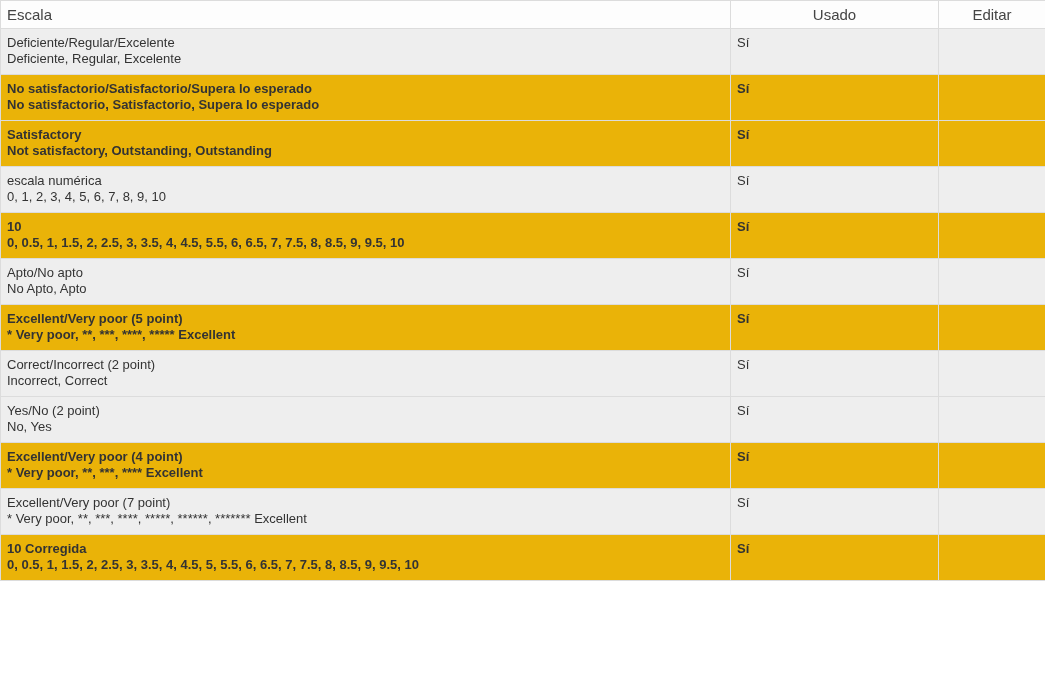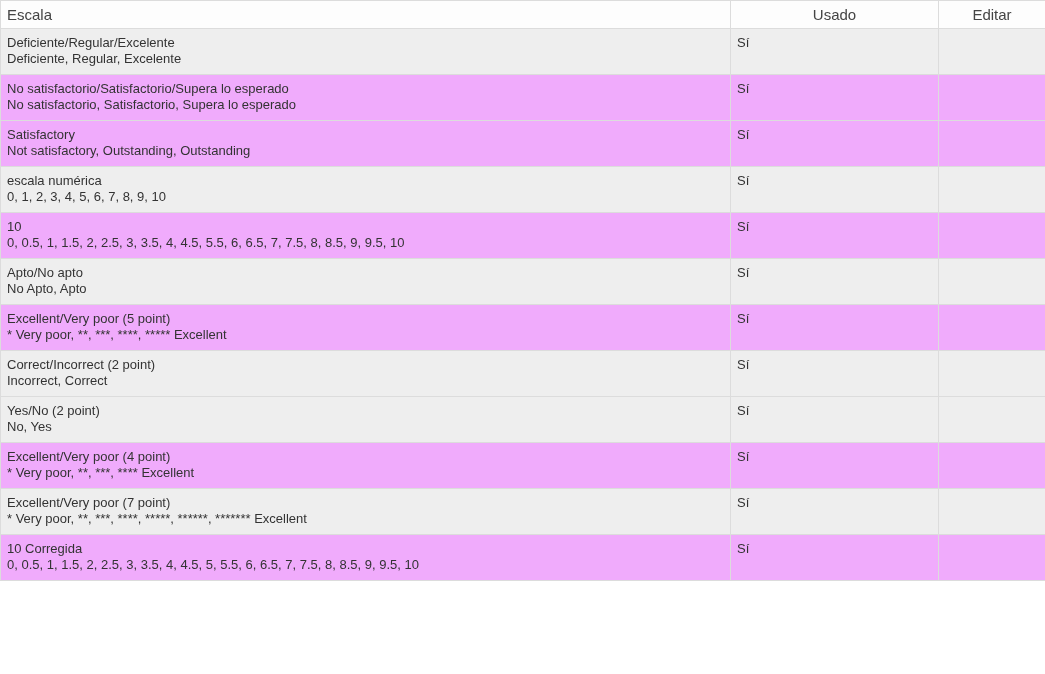--- a/index.html
+++ b/index.html
@@ -42,21 +42,21 @@
     border: 1px solid #dcdcdc;
     font-size: 13px;
     color: #333333;
     padding: 6px 6px 7px 6px;
     line-height: 16px;
     vertical-align: top;
     overflow: hidden;
     margin-left: 26px;
   }
   table.scales tr.alt td { background: #eeeeee; }
-  table.scales tr.base td { background: #f0abfc; }
+  table.scales tr.base td { background: #eab308; font-weight: bold; }
 
   td.cell-usado { text-align: left; }
   td.cell-editar { text-align: center; }
 
   .scale-name, .scale-values {
     white-space: nowrap;
     overflow: hidden;
   }
 </style>
 </head>

